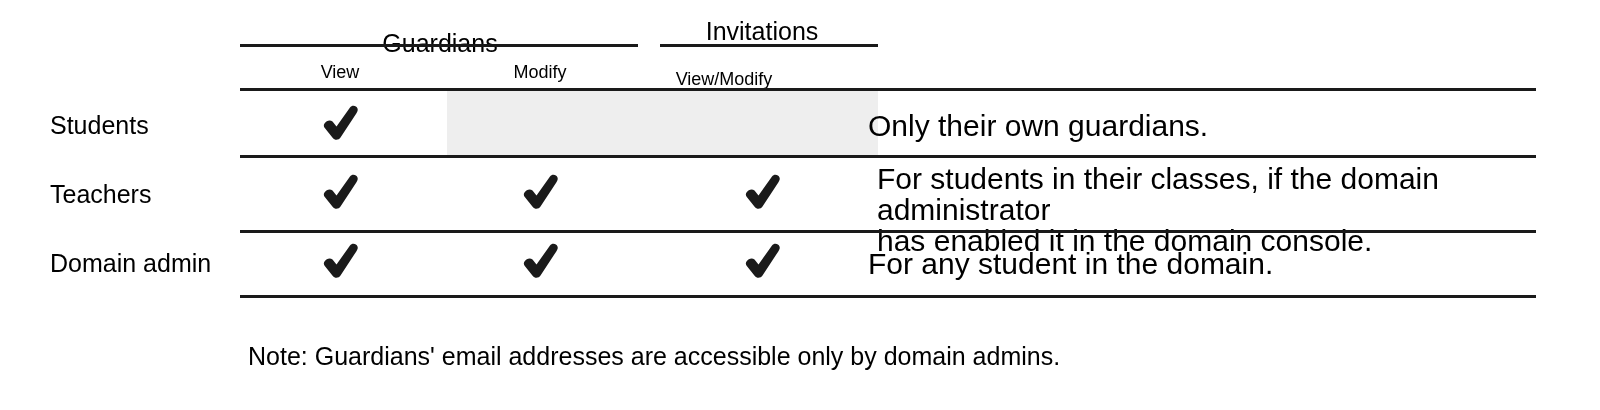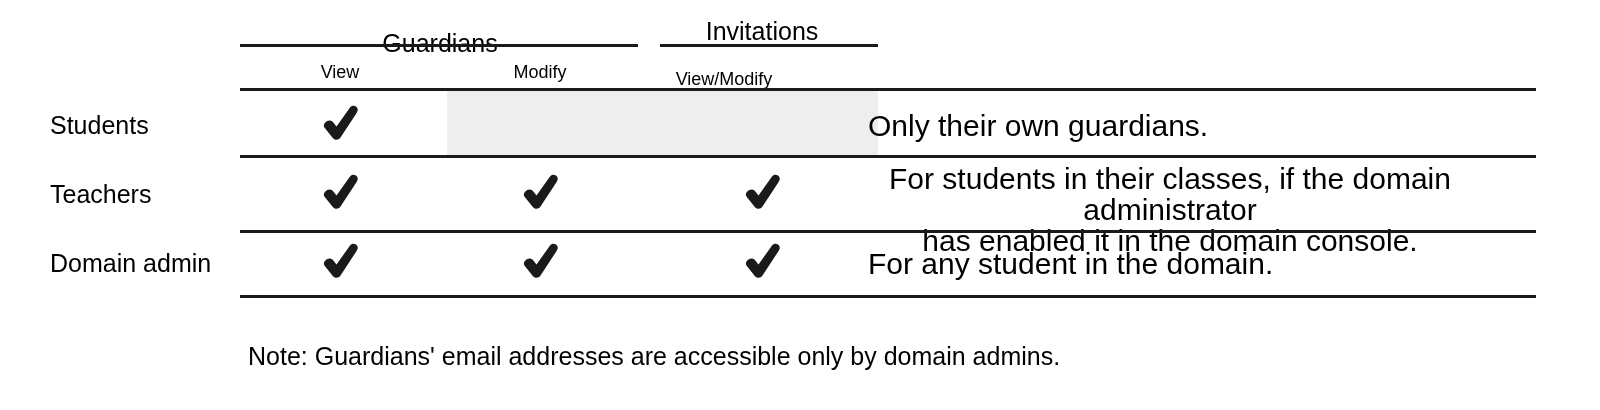--- a/index.html
+++ b/index.html
@@ -134,21 +134,21 @@
     <svg viewBox="0 0 42 42" xmlns="http://www.w3.org/2000/svg" aria-hidden="true">
       <path d="M5.5 20.5 C7.5 17.5 11 16.5 13.5 18.5 L17.5 23.5 L31 4.5 C33 1.8 37.5 2.6 38.5 5.5 C39.2 7.3 38.3 8.8 37.3 10.4 L21.5 34.5 C19.8 37.2 15.8 37.6 13.8 35.0 L5.8 25.0 C4.6 23.6 4.5 21.9 5.5 20.5 Z" fill="#1a1a1a"></path>
     </svg>
   </div>
   <div class="check" style="left:762px; top:172px;">
     <svg viewBox="0 0 42 42" xmlns="http://www.w3.org/2000/svg" aria-hidden="true">
       <path d="M5.5 20.5 C7.5 17.5 11 16.5 13.5 18.5 L17.5 23.5 L31 4.5 C33 1.8 37.5 2.6 38.5 5.5 C39.2 7.3 38.3 8.8 37.3 10.4 L21.5 34.5 C19.8 37.2 15.8 37.6 13.8 35.0 L5.8 25.0 C4.6 23.6 4.5 21.9 5.5 20.5 Z" fill="#1a1a1a"></path>
     </svg>
   </div>
 
-  <div class="desc" style="left:840px; top:163px; width:660px;text-align:center;">For students in their classes, if the domain administrator
+  <div class="desc" style="left:877px; top:163px; width:660px;">For students in their classes, if the domain administrator
 has enabled it in the domain console.</div>
 
   <div class="rule" style="left:240px; top:230px; width:1296px;"></div>
 
   <div class="txt row-label" style="left:50px; top:248px;">Domain admin</div>
 
   <div class="check" style="left:340px; top:241px;">
     <svg viewBox="0 0 42 42" xmlns="http://www.w3.org/2000/svg" aria-hidden="true">
       <path d="M5.5 20.5 C7.5 17.5 11 16.5 13.5 18.5 L17.5 23.5 L31 4.5 C33 1.8 37.5 2.6 38.5 5.5 C39.2 7.3 38.3 8.8 37.3 10.4 L21.5 34.5 C19.8 37.2 15.8 37.6 13.8 35.0 L5.8 25.0 C4.6 23.6 4.5 21.9 5.5 20.5 Z" fill="#1a1a1a"></path>
     </svg>

